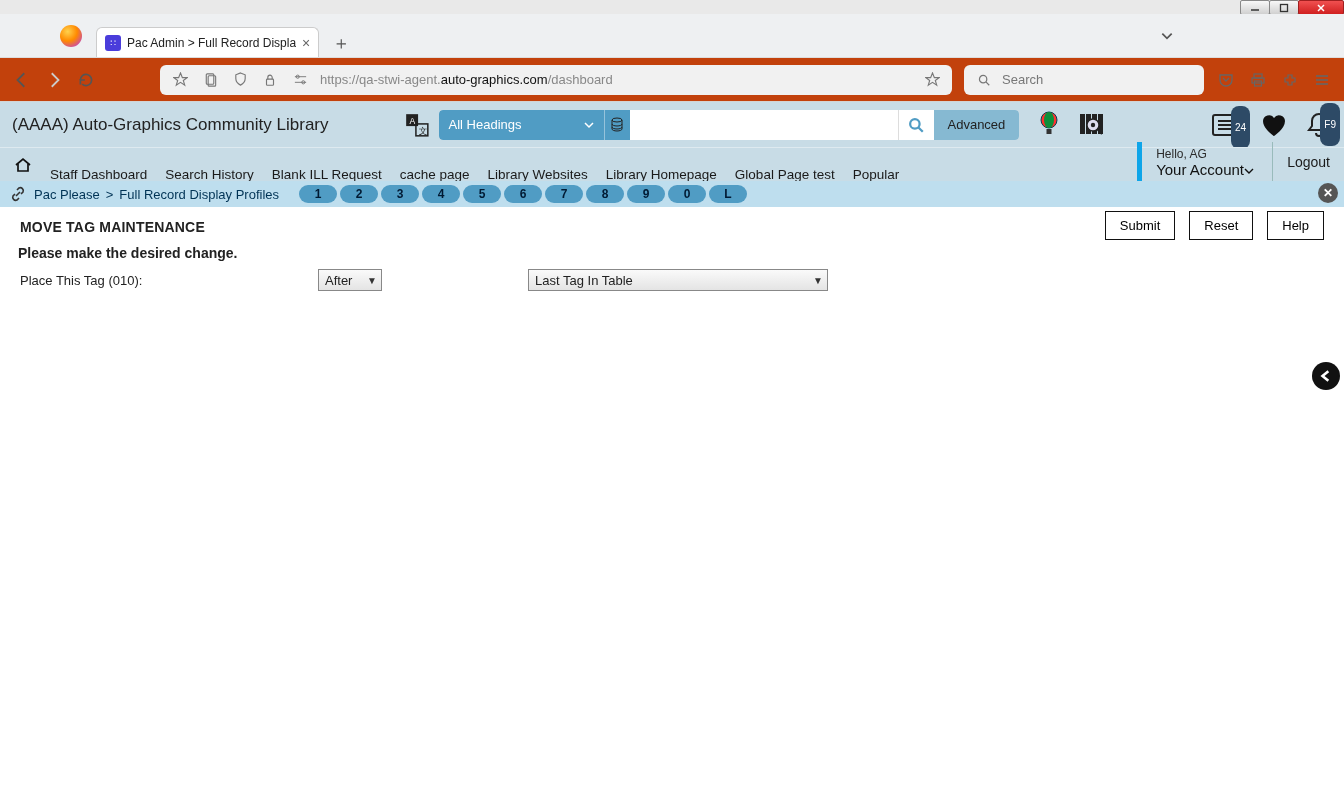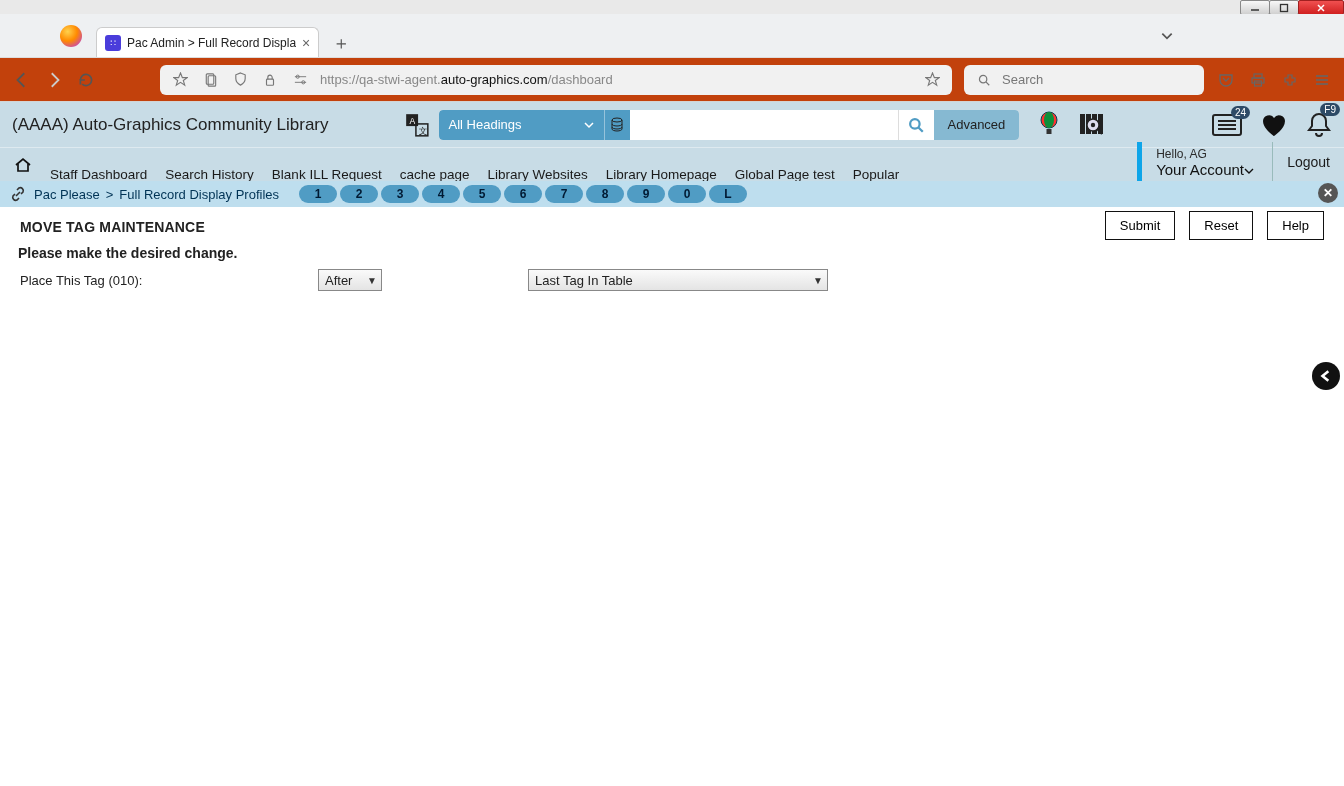--- a/index.html
+++ b/index.html
@@ -111,21 +111,21 @@
   .balloon-icon {
     width:22px; height:28px;
   }
   .scan-icon { width:28px; height:26px; }
   .list-icon {
     width:30px; height:22px; display:flex; align-items:center; justify-content:center;
     position:relative;
   }
   .badge {
     position:absolute; top:-8px; right:-8px; background:#2d4a66; color:#fff;
-    font-size:10px; padding:1px 4px; border-radius:8px; min-width:16px; text-align:center;
+    font-size:10px; padding:16px 4px; border-radius:8px; min-width:16px; text-align:center;
   }
   .heart-icon { position:relative; font-size:26px; color:#111; }
   .bell-icon { position:relative; }
 
   
   .app-nav {
     background:#c8dce6; height:34px; display:flex; align-items:center; padding:0 14px;
     gap:18px; font-size:13.5px; color:#1a1a1a; border-top:1px solid rgba(255,255,255,.4);
     position:relative;
   }

